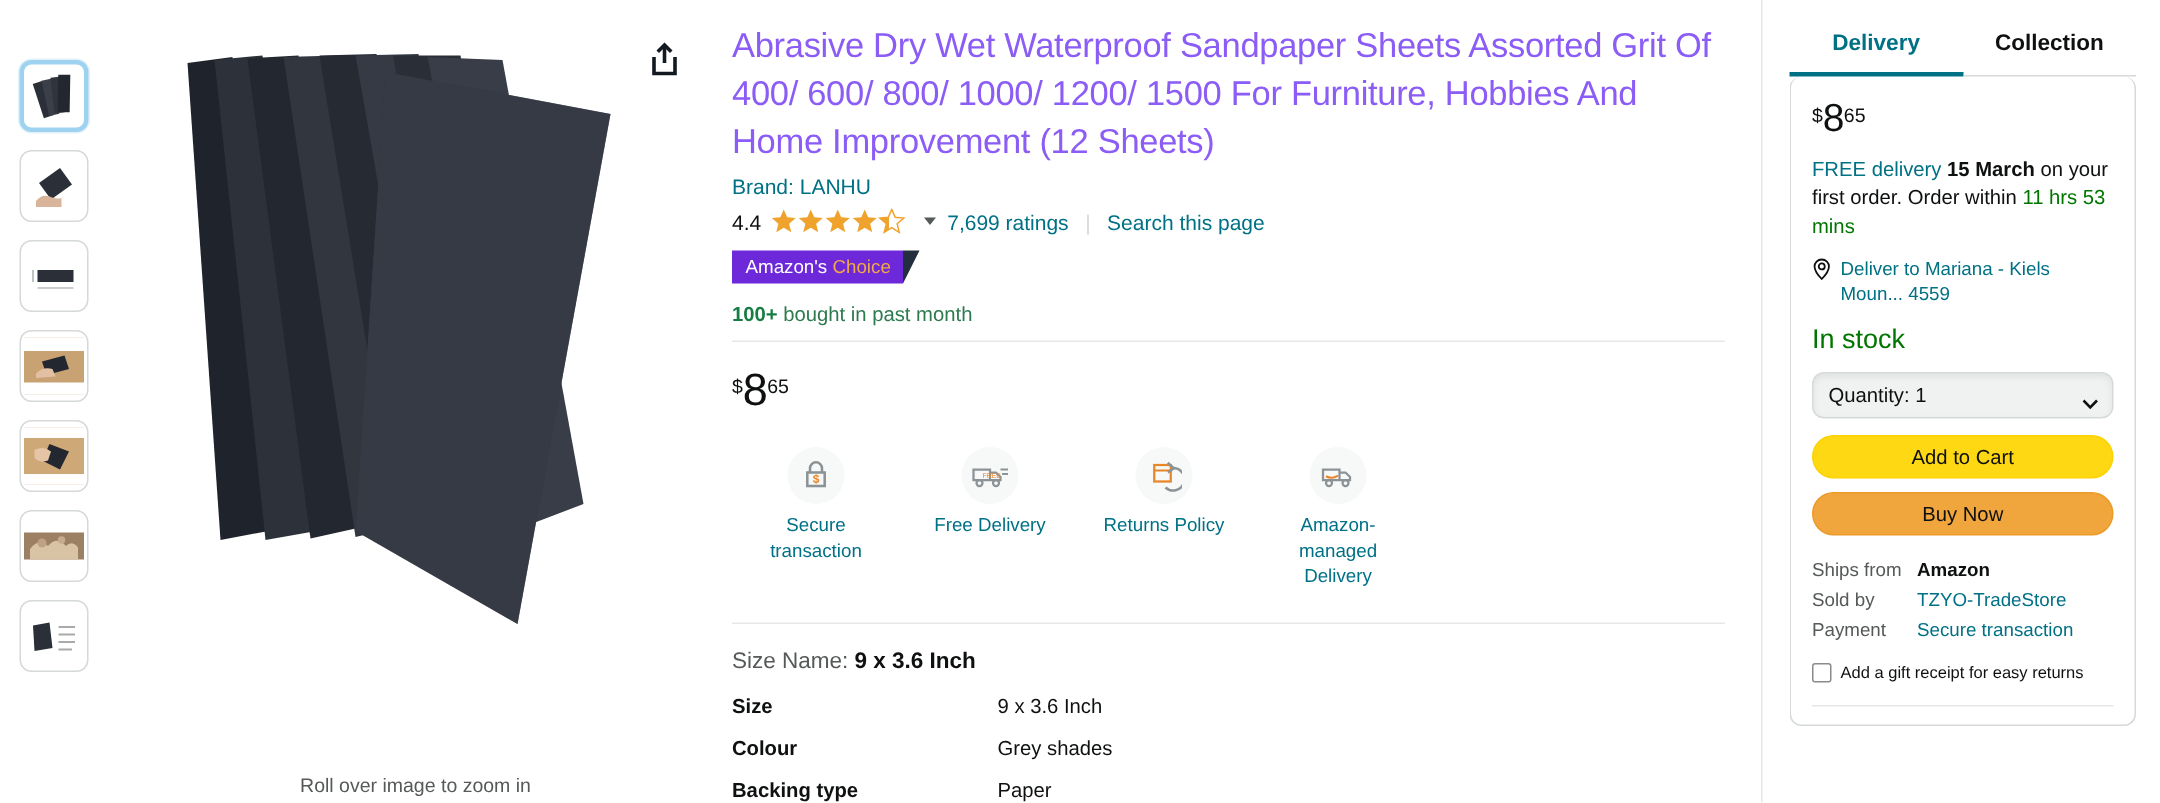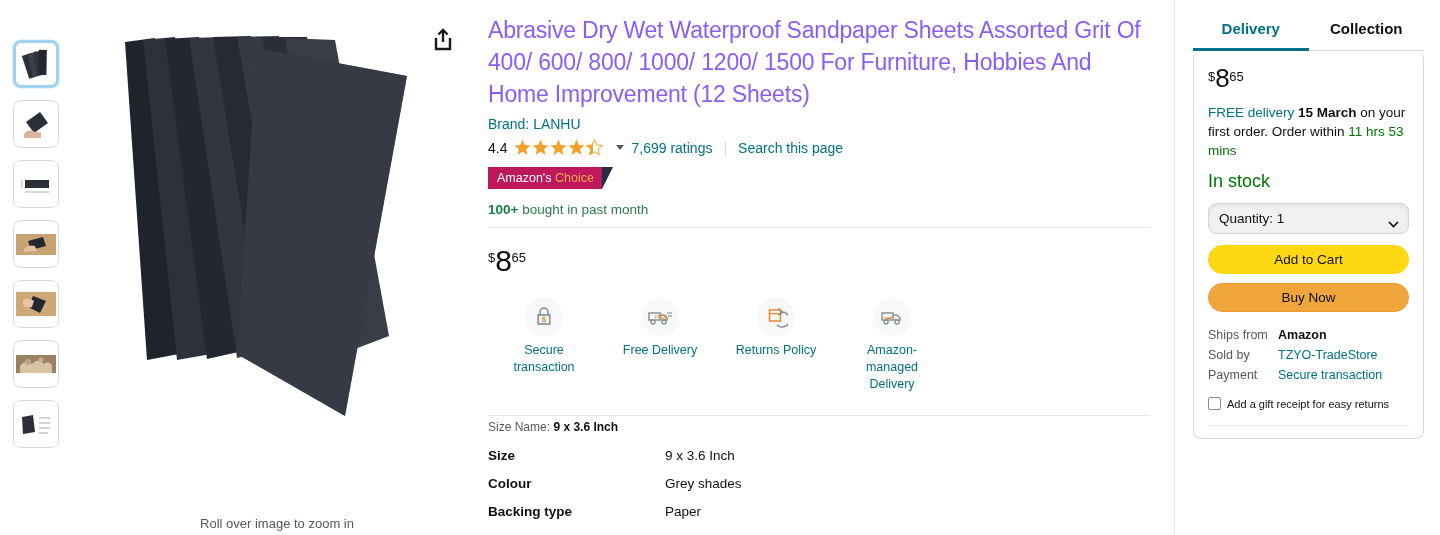--- a/index.html
+++ b/index.html
@@ -69,21 +69,21 @@
     width: 0; height: 0; margin-left: 3px;
     border-left: 4px solid transparent; border-right: 4px solid transparent;
     border-top: 5px solid #565959; cursor: pointer;
   }
   .rating-sep { color: #d5d9d9; margin: 0 4px; }
   .link { color: #007185; text-decoration: none; cursor: pointer; font-size: 14px; }
 
   .choice-badge {
     display: inline-block; position: relative;
     margin-top: 11px; height: 22px; line-height: 22px;
-    background: #be185d; color: #fff;
+    background: #6d28d9; color: #fff;
     font-size: 12.5px; padding: 0 8px 0 9px;
   }
   .choice-badge .orange { color: #f3a847; }
   .choice-badge::after {
     content: ""; position: absolute; left: 100%; top: 0;
     width: 0; height: 0;
     border-top: 22px solid #232f3e;
     border-right: 11px solid transparent;
   }
 
@@ -109,21 +109,21 @@
     width: 38px; height: 38px; margin: 0 auto 6px auto;
     border-radius: 50%; background: #f7f8f8;
     display: flex; align-items: center; justify-content: center;
   }
   .badge .blabel {
     font-size: 12.5px; line-height: 17px; color: #007185;
   }
 
   .rule2 { height: 1px; background: #e7e7e7; margin: 22px 0 0 0; }
 
-  .sizename { margin-top: 4px; font-size: 12px; color: #565959; }
+  .sizename { margin-top: 16px; font-size: 15px; color: #565959; }
   .sizename b { color: #0f1111; font-weight: 700; }
 
   .spec-table { margin-top: 14px; width: 100%; border-collapse: collapse; }
   .spec-table td {
     padding: 0 0 13px 0; font-size: 13.5px; vertical-align: top;
   }
   .spec-table td.k { font-weight: 700; width: 177px; color: #0f1111; }
   .spec-table td.v { color: #0f1111; }
 
   
@@ -444,20 +444,29 @@
       <div class="bb-price">
         <span class="price">
           <span class="sym">$</span>
             <span class="whole">8</span>
             <span class="frac">65</span>
         </span>
       </div>
 
       <div class="delivery-txt"><span class="tealink">FREE delivery</span> <b>15 March</b><span> on your first order. Order within </span><span class="green">11 hrs 53 mins</span></div>
 
+      <div class="deliver-to">
+        <span class="pin">
+          <svg width="13" height="15" viewBox="0 0 13 15">
+            <path d="M6.5 1 C9.3 1 11.3 3.1 11.3 5.6 C11.3 9 6.5 14 6.5 14 C6.5 14 1.7 9 1.7 5.6 C1.7 3.1 3.7 1 6.5 1 Z" fill="none" stroke="#0f1111" stroke-width="1.2"></path>
+            <circle cx="6.5" cy="5.6" r="2" fill="none" stroke="#0f1111" stroke-width="1.2"></circle>
+          </svg>
+        </span>
+        <span>Deliver to Mariana - Kiels Moun... 4559</span>
+      </div>
 
       <div class="instock">In stock</div>
 
       <div class="qty-select">
         <span><span>Quantity:</span> <span>1</span></span>
         <span class="chev">
           <svg width="11" height="7" viewBox="0 0 11 7">
             <path d="M1 1 L5.5 5.6 L10 1" stroke="#0f1111" stroke-width="1.7" fill="none"></path>
           </svg>
         </span>

